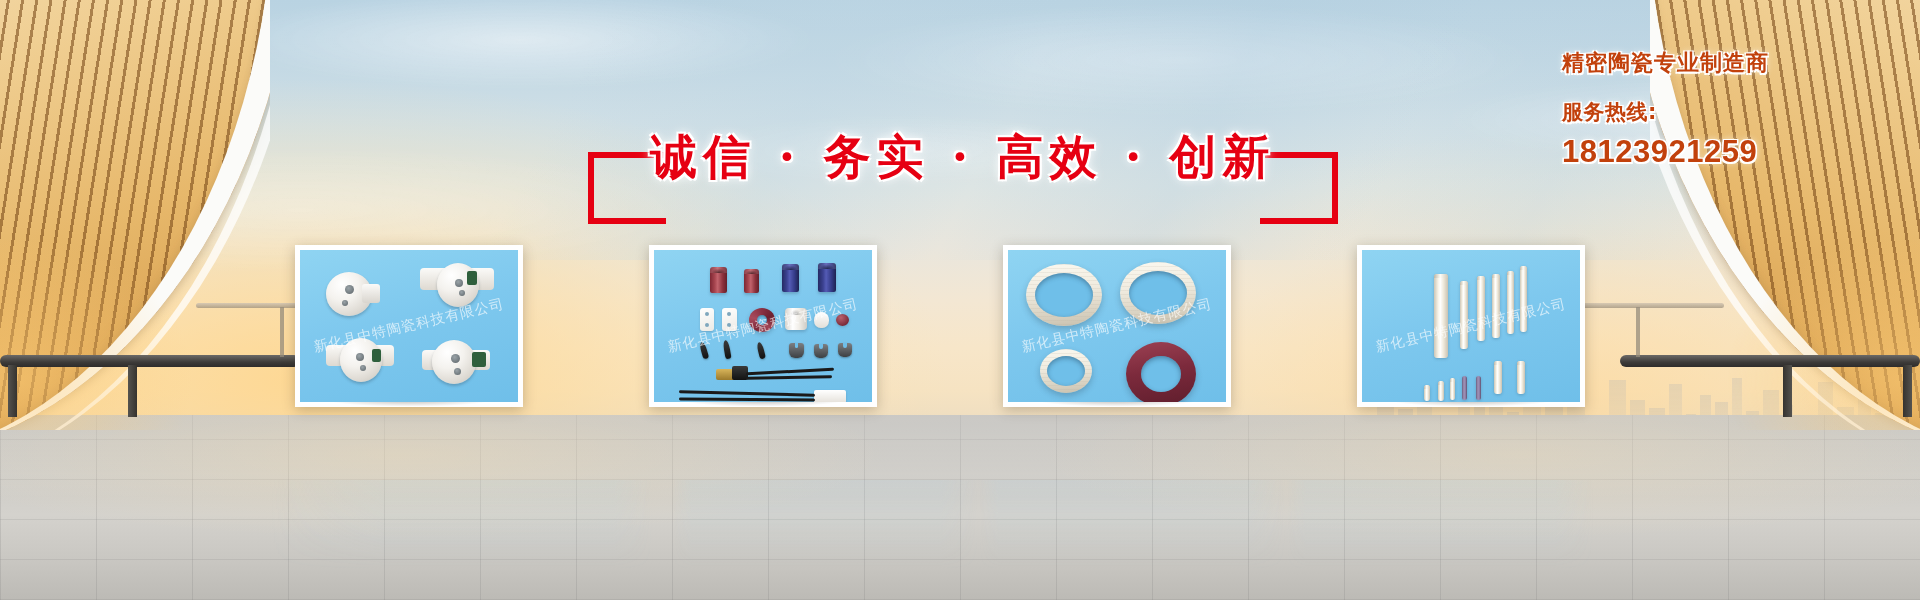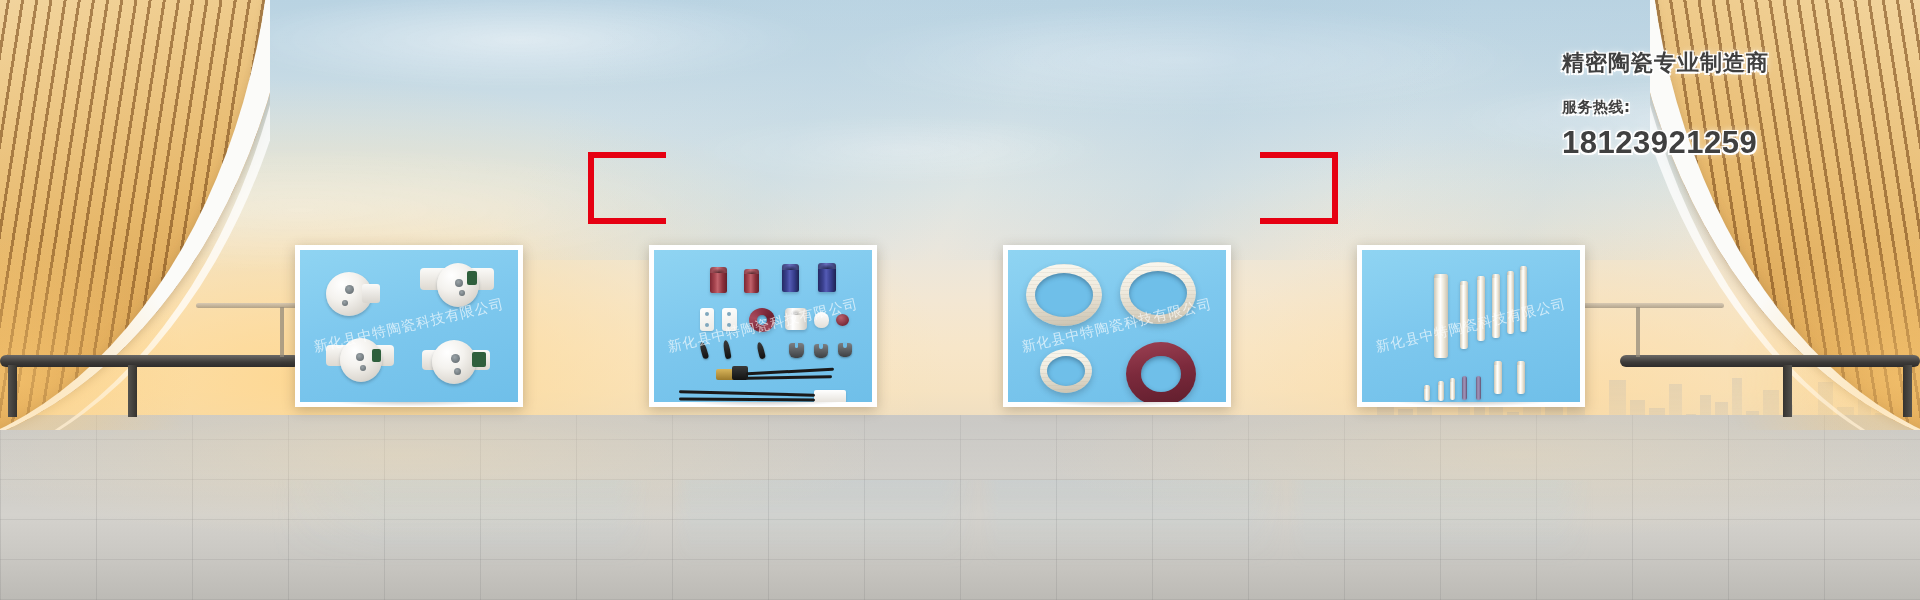--- a/index.html
+++ b/index.html
@@ -199,32 +199,32 @@
     letter-spacing:1.2px;
     color:#1c1c1c;
     white-space:nowrap;
     text-shadow:0 0 5px rgba(255,255,255,0.9), 0 0 10px rgba(255,255,255,0.7);
   }
 
   
   .contact {
     position:absolute; right:88px; top:50px; width:270px;
     text-align:left;
-    color:#404040;
+    color:#c2410c;
     text-shadow:-1.5px -1.5px 0 #fff, 1.5px -1.5px 0 #fff, -1.5px 1.5px 0 #fff, 1.5px 1.5px 0 #fff, 0 0 7px rgba(255,255,255,0.9);
   }
   .contact .tagline {
     font-family:"DejaVu Sans", sans-serif;
     font-size:22px; font-weight:700; letter-spacing:1px;
     white-space:nowrap; line-height:1.2;
   }
   .contact .hotline-label {
     margin-top:22px;
     font-family:"DejaVu Sans", sans-serif;
-    font-size:15px; font-weight:700; letter-spacing:0.5px;
+    font-size:21px; font-weight:700; letter-spacing:0.5px;
     white-space:nowrap;
   }
   .contact .hotline-number {
     margin-top:8px;
     font-family:"Liberation Sans", sans-serif;
     font-size:31px; font-weight:700; letter-spacing:0.5px;
     white-space:nowrap;
   }
 
   
@@ -431,20 +431,21 @@
     <div class="rail-bar"></div>
     <div class="rail-post" style="left:8px;"></div>
     <div class="rail-post" style="left:128px;"></div>
     <div class="rail-thin"></div>
     <div class="rail-thin-post" style="left:280px;"></div>
   </div>
 
   <div class="slogan-wrap">
     <div class="bracket l"></div>
     <div class="bracket r"></div>
+    <div class="slogan-cn">诚信 · 务实 · 高效 · 创新</div>
   </div>
 
   <div class="contact">
     <div class="tagline">精密陶瓷专业制造商</div>
     <div class="hotline-label">服务热线:</div>
     <div class="hotline-number">18123921259</div>
   </div>
 
   <div class="panels">
 

